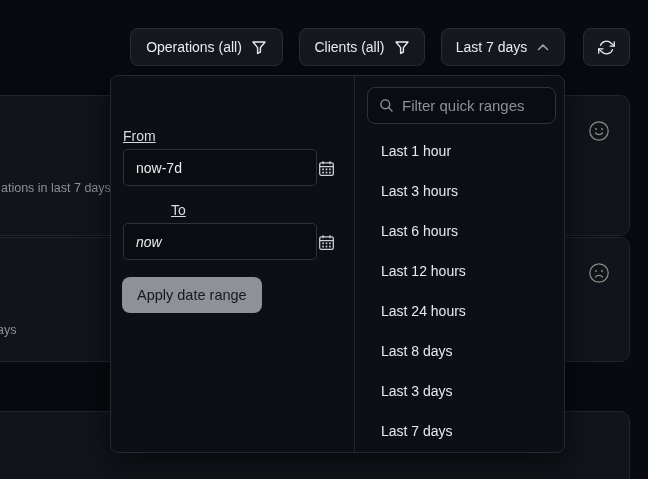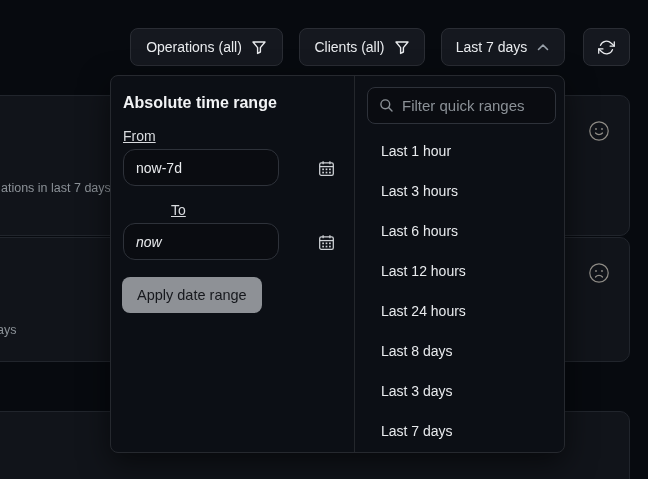--- a/index.html
+++ b/index.html
@@ -45,22 +45,22 @@
   .panel-divider{
     position:absolute; left:243px; top:0; bottom:0; width:1px; background:var(--divider);
   }
   .panel-title{
     position:absolute; left:12px; top:18px; font-size:16px; font-weight:700; color:#f2f3f5;
   }
   .field-label{position:absolute; left:12px; font-size:14px; color:var(--label);text-decoration:underline;}
   .from-label{top:52px;}
   .to-label{top:126px;margin-left:48px;}
   .date-input{
-    position:absolute; left:12px; width:156px; height:37px;
-    background:var(--input-bg); border:1px solid var(--input-border); border-radius:12px;
+    position:absolute; left:12px; width:194px; height:37px;
+    background:var(--input-bg); border:1px solid var(--input-border); border-radius:5px;
     color:var(--text); font-size:14px; padding:0 12px;
     font-family:"Liberation Sans", sans-serif; outline:none;
   }
   .from-input{top:73px;}
   .to-input{top:147px;font-style:italic;}
   .cal-btn{
     position:absolute; left:205px; width:20px; height:20px;
     background:none; border:none; cursor:pointer; padding:0;
     display:flex; align-items:center; justify-content:center;
   }
@@ -138,21 +138,20 @@
     <polyline points="23 4 23 10 17 10"></polyline>
     <polyline points="1 20 1 14 7 14"></polyline>
     <path d="M3.51 9a9 9 0 0 1 14.85-3.36L23 10"></path>
     <path d="M1 14l4.64 4.36A9 9 0 0 0 20.49 15"></path>
   </svg>
 </button>
 
 <div class="panel">
   <div class="panel-divider"></div>
 
-  <div class="panel-title">Absolute time range</div>
 
   <div class="field-label from-label">From</div>
   <input class="date-input from-input" type="text" value="now-7d" style="">
   <button class="cal-btn cal-from">
     <svg width="17" height="17" viewBox="0 0 16 16" fill="none" stroke="#cfd2d6" stroke-width="1.2">
       <rect x="1.6" y="2.8" width="12.8" height="11.6" rx="1.5"></rect>
       <line x1="1.6" y1="6.2" x2="14.4" y2="6.2"></line>
       <line x1="4.8" y1="1.2" x2="4.8" y2="4"></line>
       <line x1="11.2" y1="1.2" x2="11.2" y2="4"></line>
       <g fill="#cfd2d6" stroke="none">

